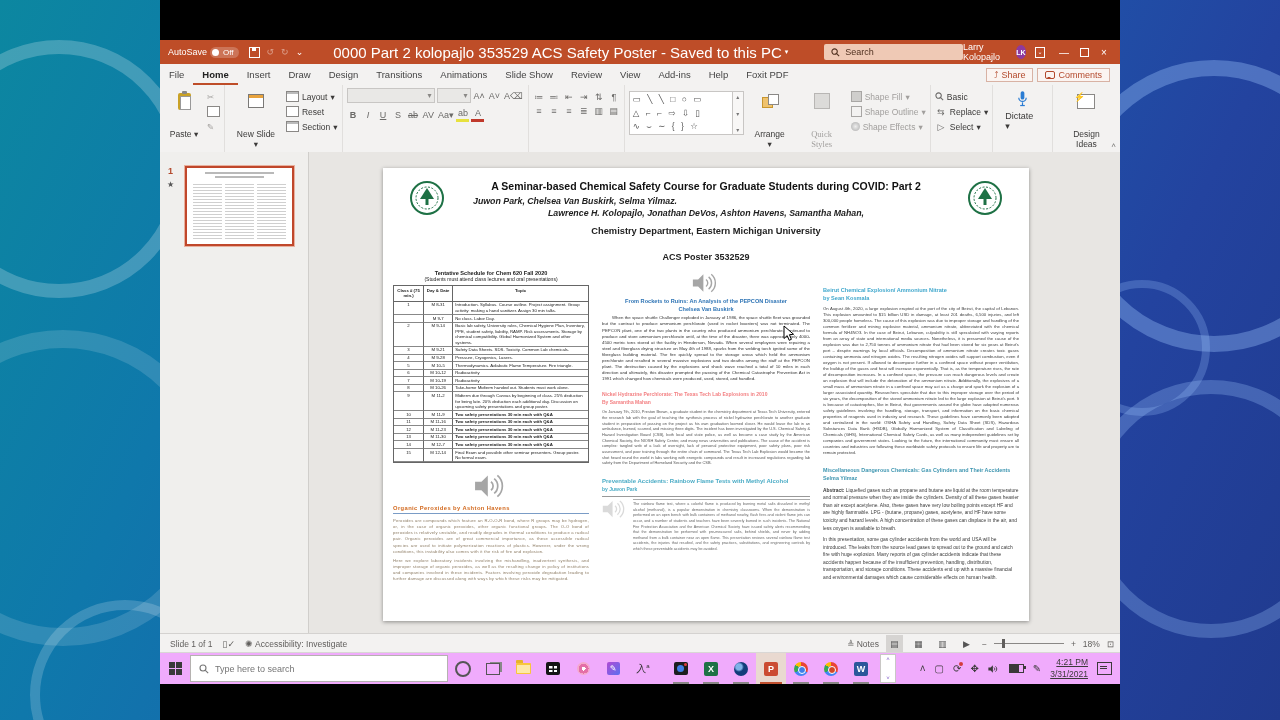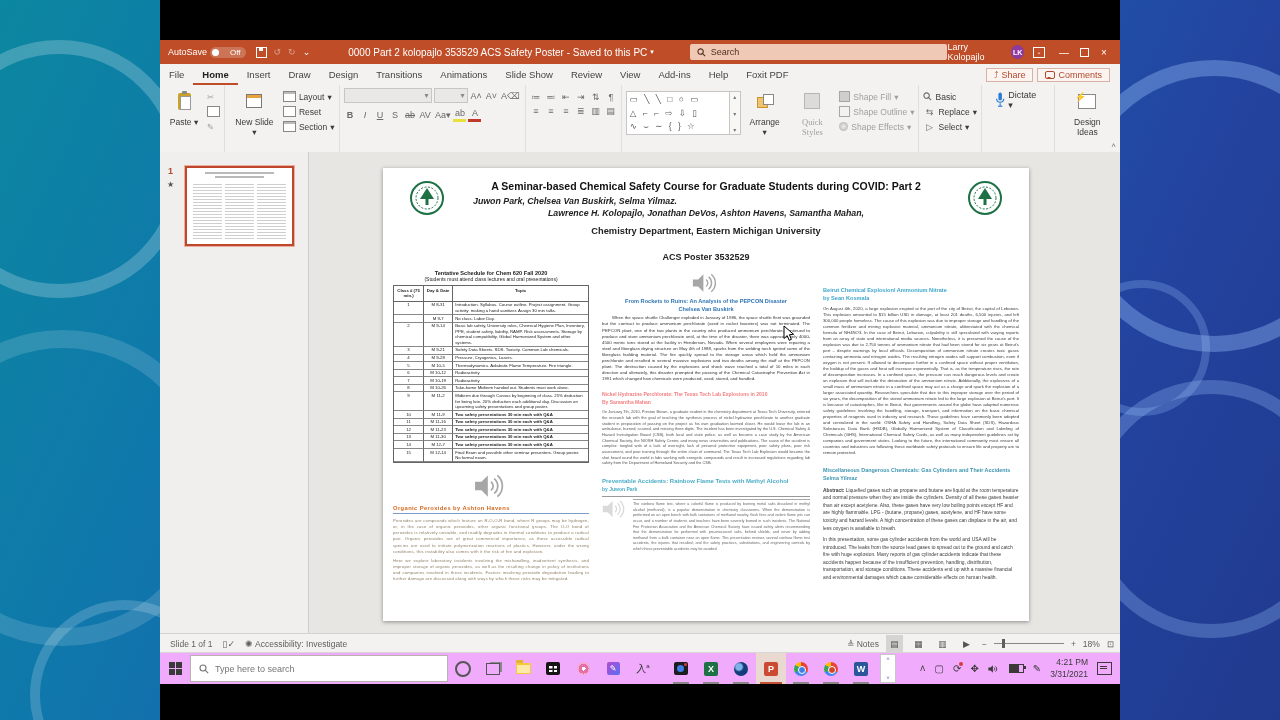--- a/index.html
+++ b/index.html
@@ -13,28 +13,28 @@
   .c5{right:-60px;top:380px;width:230px;height:230px;border:14px solid rgba(160,200,255,.28);}
   .c6{right:70px;top:280px;width:120px;height:120px;border:8px solid rgba(160,200,255,.25);}
 
   
   .cap{position:absolute;left:160px;top:0;width:960px;height:720px;background:#000;}
 
   
   .tbar{position:absolute;left:0;top:40px;width:960px;height:24px;background:#be4d28;
     display:flex;align-items:center;color:#fff;font-size:9px;}
   .autosave{display:flex;align-items:center;gap:3px;margin-left:8px;}
-  .as-toggle{display:flex;align-items:center;gap:11px;background:rgba(255,255,255,.22);
+  .as-toggle{display:flex;align-items:center;gap:4px;background:rgba(255,255,255,.22);
     border-radius:7px;padding:1px 5px 1px 2px;font-size:8px;}
   .as-knob{width:7px;height:7px;border-radius:50%;background:#fff;display:inline-block;}
   .qat{display:flex;align-items:center;gap:7px;margin-left:10px;}
   .qat .dim{opacity:.45;}
   .save-ic{width:9px;height:9px;border:1px solid #fff;position:relative;display:inline-block;}
   .save-ic::after{content:"";position:absolute;left:2px;top:0;width:4px;height:3px;background:#fff;}
-  .doc-title{margin-left:38px;white-space:nowrap;font-size:10px;}
+  .doc-title{margin-left:30px;white-space:nowrap;font-size:15px;}
   .tb-search{margin-left:36px;width:262px;height:16px;background:#efc9b5;border-radius:2px;
     display:flex;align-items:center;gap:5px;padding-left:7px;color:#50301f;font-size:9px;}
   .tb-right{margin-left:auto;display:flex;align-items:center;gap:9px;padding-right:6px;}
   .avatar{width:14px;height:14px;border-radius:50%;background:#8e3a9e;display:flex;align-items:center;
     justify-content:center;font-size:7px;font-weight:bold;}
   .win-ctl{display:flex;align-items:center;gap:0;}
   .win-btn{width:20px;height:20px;display:flex;align-items:center;justify-content:center;font-size:10px;}
   .restore-ic{width:7px;height:7px;border:1px solid #fff;position:relative;}
   .ribbon-disp{width:11px;height:9px;border:1px solid #fff;position:relative;font-size:6px;text-align:center;line-height:8px;}
 
@@ -49,21 +49,21 @@
   .bubble::after{content:"";position:absolute;left:1px;bottom:-3px;border:2px solid transparent;border-top-color:#b3492c;}
 
   
   .ribbon{position:absolute;left:0;top:85px;width:960px;height:67px;background:#f3f2f1;
     border-bottom:1px solid #d4d2d0;display:flex;font-size:9px;color:#3b3a39;}
   .rgroup{position:relative;height:100%;border-right:1px solid #e1dfdd;padding:3px 4px 12px 4px;
     display:flex;gap:3px;align-items:flex-start;}
   .rlabel{position:absolute;bottom:1px;left:0;right:0;text-align:center;font-size:7.5px;color:#7a7977;}
   .launcher{position:absolute;bottom:1px;right:2px;font-size:7px;color:#8a8886;}
   .bigbtn{display:flex;flex-direction:column;align-items:center;justify-content:flex-start;
-    gap:6px;padding:2px 5px;min-width:30px;}
+    gap:18px;padding:2px 5px;min-width:30px;}
   .bigbtn .bi{height:22px;display:flex;align-items:center;justify-content:center;}
   .bigbtn .bl{font-size:8.5px;text-align:center;line-height:1.15;}
   .stack{display:flex;flex-direction:column;gap:2px;justify-content:flex-start;padding-top:2px;}
   .smbtn{display:flex;align-items:center;gap:3px;font-size:8.5px;height:13px;white-space:nowrap;}
   .smbtn.gray{color:#a19f9d;}
   .icbox{display:inline-flex;width:12px;height:11px;align-items:center;justify-content:center;font-size:9px;color:#6b6a68;}
   .clip-ic{width:13px;height:17px;background:#c9a227;border-radius:2px;position:relative;}
   .clip-ic::before{content:"";position:absolute;left:2px;top:3px;width:9px;height:12px;background:#fff;border:1px solid #999;}
   .clip-ic::after{content:"";position:absolute;left:4px;top:-2px;width:5px;height:3px;background:#8a8886;border-radius:1px;}
   .ns-ic{width:14px;height:12px;border:1px solid #7a7977;background:#fff;position:relative;}
@@ -87,21 +87,21 @@
   .shapebox div{letter-spacing:2px;white-space:nowrap;}
   .shapescroll{width:10px;height:40px;border:1px solid #c8c6c4;border-left:none;display:flex;flex-direction:column;
     align-items:center;justify-content:space-between;font-size:6px;color:#777;background:#f8f7f6;padding:1px 0;}
   .arr-ic{position:relative;width:16px;height:14px;}
   .arr-ic .sq1{position:absolute;left:0;top:3px;width:9px;height:9px;background:#f0c36d;border:1px solid #c8962e;}
   .arr-ic .sq2{position:absolute;left:6px;top:0;width:9px;height:9px;background:#fff;border:1px solid #8a8886;}
   .qs-ic{width:14px;height:14px;background:#dcdbd9;border:1px solid #b8b6b4;}
   .fill-ic{width:9px;height:9px;background:#cfcecc;border:1px solid #a8a6a4;display:inline-block;}
   .line-ic{width:9px;height:9px;border:1px solid #a8a6a4;display:inline-block;}
   .fx-ic{width:9px;height:9px;border-radius:50%;background:radial-gradient(#eee,#aaa);display:inline-block;}
-  .mic-wrap{display:flex;flex-direction:row;align-items:center;gap:2px;padding:2px 8px;justify-content:space-between;}
+  .mic-wrap{display:flex;flex-direction:column;align-items:center;gap:2px;padding:2px 8px;justify-content:space-between;}
   .di-ic{width:16px;height:13px;border:1px solid #8a8886;background:#fff;position:relative;}
   .di-ic::before{content:"⚡";position:absolute;left:-4px;top:-3px;font-size:9px;color:#f2a23a;}
   .collapse{position:absolute;right:4px;bottom:2px;font-size:8px;color:#7a7977;}
 
   
   .work{position:absolute;left:0;top:152px;width:960px;height:481px;background:#e8e6e3;}
   .panel{position:absolute;left:0;top:0;width:148px;height:100%;background:#f0efed;border-right:1px solid #d0cecb;}
   .thumb-num{position:absolute;left:8px;top:14px;font-size:9px;color:#b3492c;font-weight:bold;}
   .thumb-star{position:absolute;left:7px;top:28px;font-size:8px;color:#555;}
   .thumb{position:absolute;left:25px;top:14px;width:105px;height:76px;background:#fff;border:2px solid #c0472b;
@@ -209,21 +209,21 @@
   .badge{position:absolute;right:2px;bottom:2px;width:6px;height:6px;border-radius:50%;border:1px solid #fff;}
   .badge.blue{background:#3f7fe8;}
   .badge.red{background:#d24726;}
   .ovf{width:14px;height:25px;border:1px solid #c9c7c5;background:#fff;display:flex;flex-direction:column;
     align-items:center;justify-content:space-between;font-size:6px;color:#7a52c7;padding:1px 0;margin:0 4px;}
   .tray{margin-left:auto;display:flex;align-items:center;gap:9px;padding-right:8px;color:#3b3a39;}
   .tray .tico{font-size:10px;display:flex;align-items:center;justify-content:center;position:relative;}
   .reddot::after{content:"";position:absolute;right:-2px;top:-1px;width:4px;height:4px;border-radius:50%;background:#d43b3b;}
   .battery{width:13px;height:7px;border:1px solid #3b3a39;position:relative;background:linear-gradient(90deg,#3b3a39 0 70%,transparent 70%);}
   .battery::after{content:"";position:absolute;right:-3px;top:1px;width:2px;height:3px;background:#3b3a39;}
-  .clock{font-size:8.5px;text-align:right;line-height:1.3;color:#3b3a39;}
+  .clock{font-size:8.5px;text-align:right;line-height:1.3;color:#3b3a39;text-decoration:underline;}
   .action{width:13px;height:11px;border:1px solid #3b3a39;position:relative;}
   .action::after{content:"";position:absolute;left:2px;top:3px;width:7px;height:1px;background:#3b3a39;box-shadow:0 2px 0 #3b3a39;}
 
   .cursor{position:absolute;left:623px;top:325px;z-index:50;}
 </style>
 </head>
 <body>
 
 <div class="bg-circle c1"></div>
 <div class="bg-circle c2"></div>

